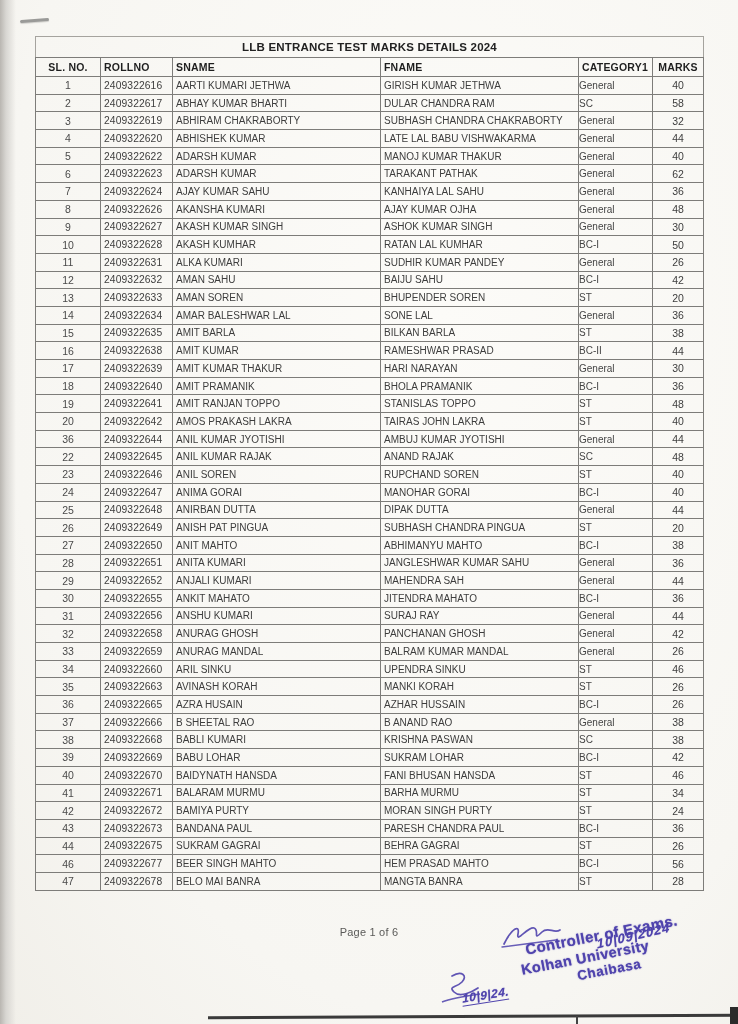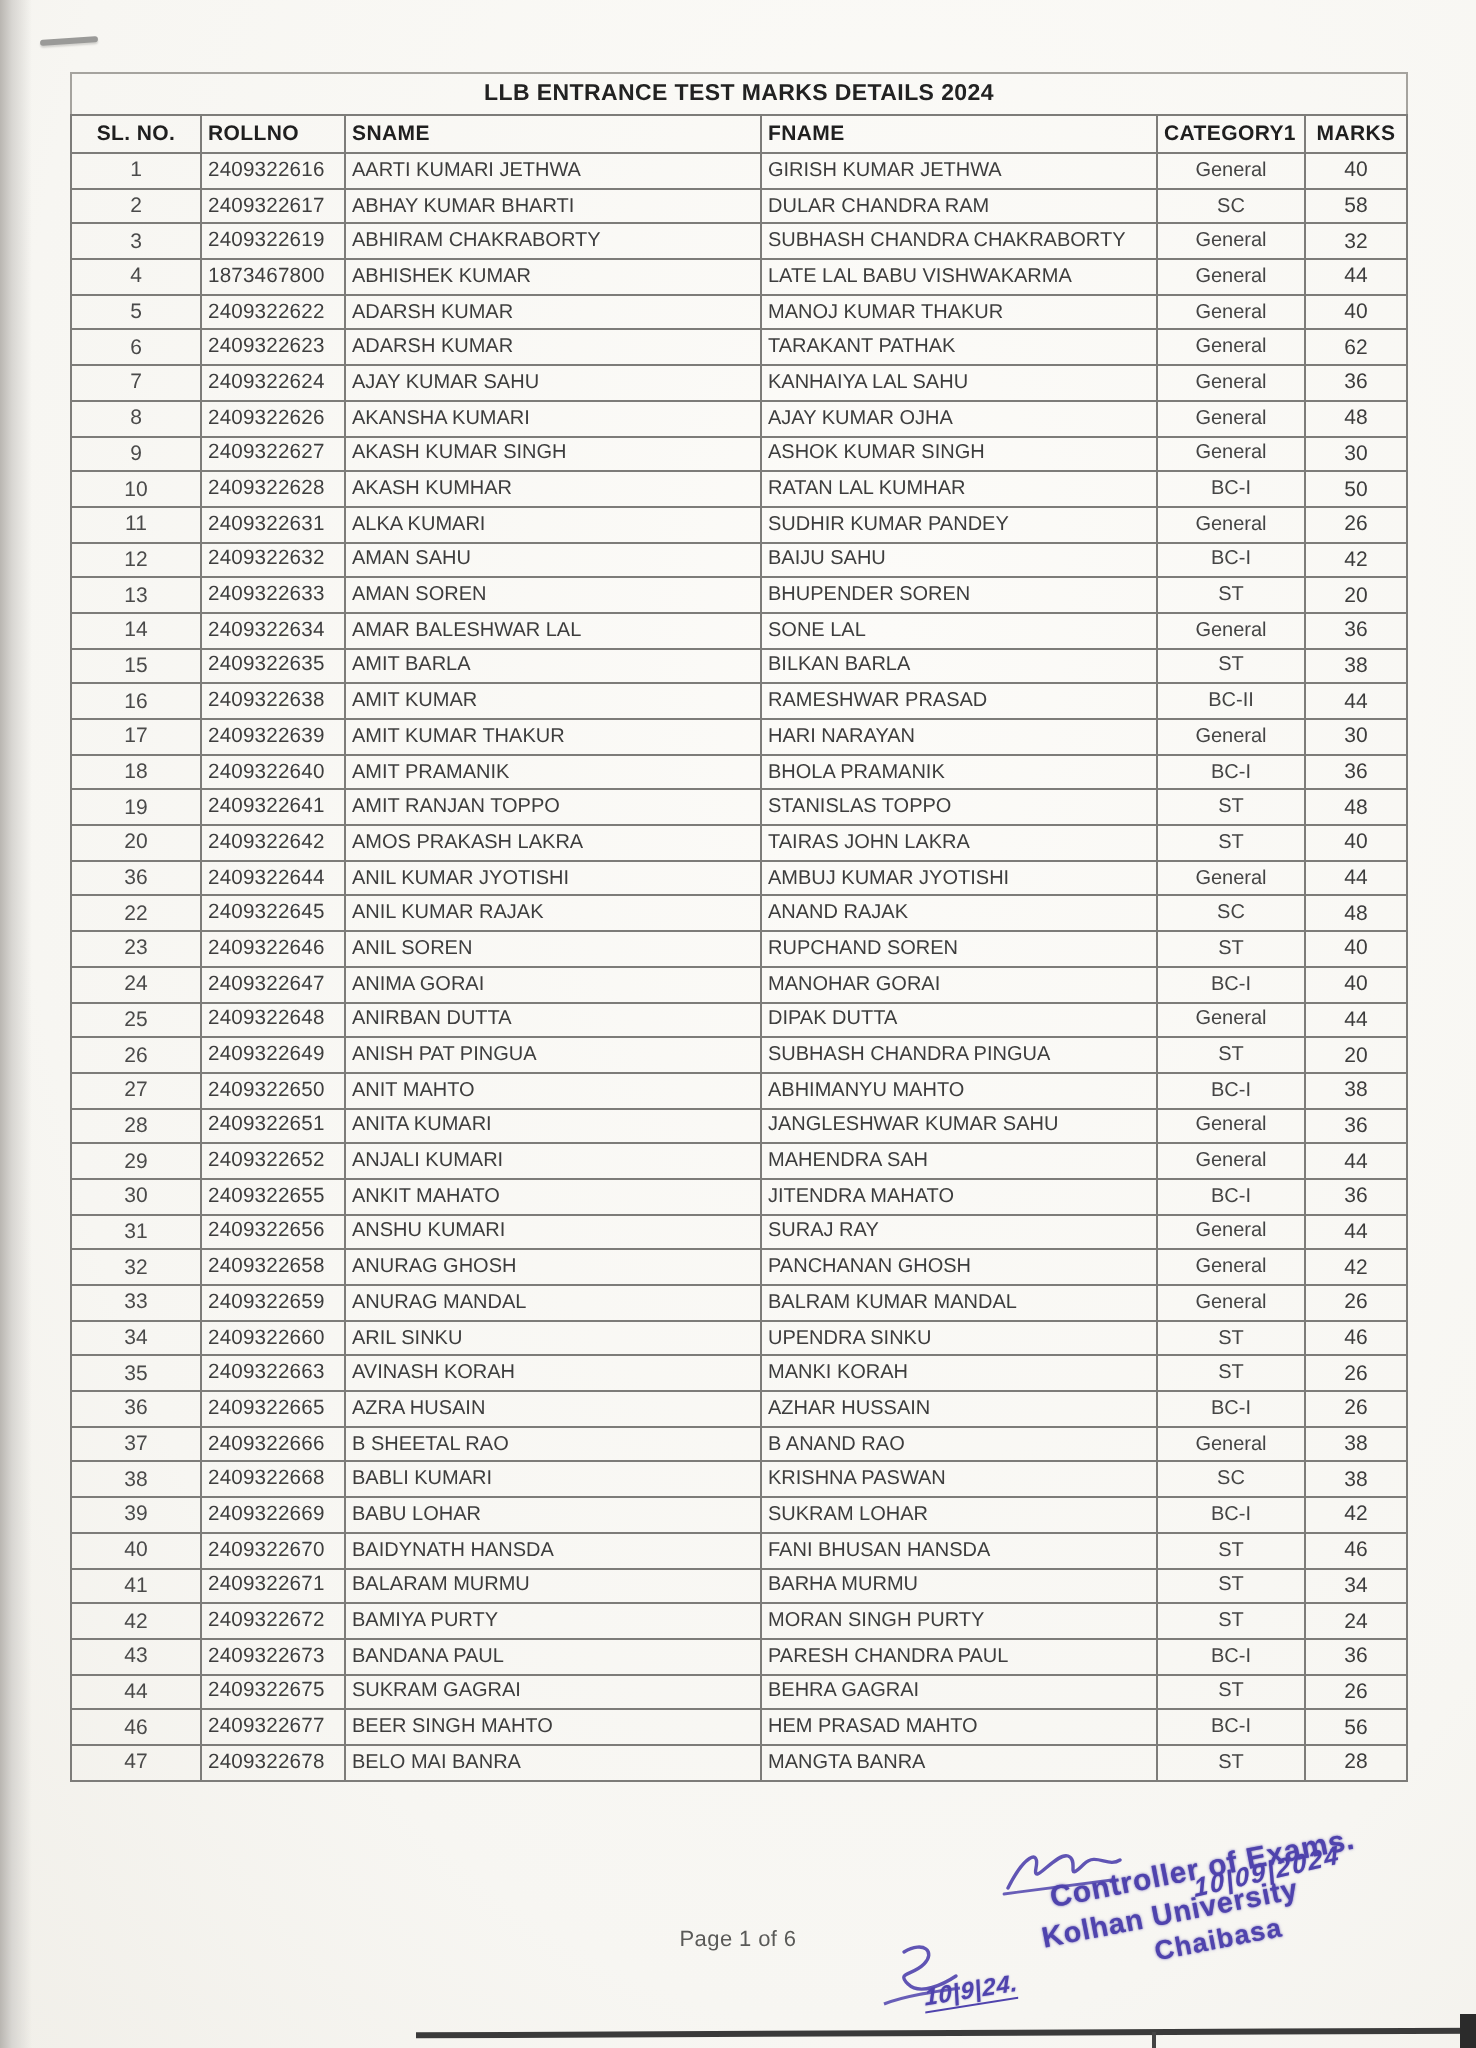--- a/index.html
+++ b/index.html
@@ -50,26 +50,26 @@
     letter-spacing:.2px;
   }
   tr.head-row th{
     height:19px;font-weight:bold;font-size:10.5px;color:#1f1f1f;
     text-align:left;padding:0 3px;letter-spacing:.2px;
   }
   tr.head-row th.c{text-align:center;padding:0 1px;}
   tbody td{height:17.7px;font-size:10px;padding:0 3px;color:#3d3d3d;}
   td.num{text-align:center;font-size:10.5px;color:#4a4a4a;padding:0;}
   td.roll{font-size:10.3px;letter-spacing:.1px;}
-  td.cat{text-align:center;color:#454545;padding:0;}
+  td.cat{color:#454545;padding:0;}
   td.marks{text-align:center;font-size:10.5px;padding:0;}
   
   .page-footer{
     position:absolute;left:0;top:926px;width:738px;text-align:center;
-    font-size:11px;color:#5a5a58;letter-spacing:.2px;margin-top:38px;
+    font-size:11px;color:#5a5a58;letter-spacing:.2px;
   }
   
   .ink{color:#4f43ad;}
   .stamp{
     position:absolute;left:508px;top:944px;width:230px;
     transform:rotate(-11deg);transform-origin:left top;
     font-weight:bold;line-height:1.25;
     text-shadow:0 0 1px rgba(79,67,173,.75), 0 0 2px rgba(79,67,173,.25);
   }
   .stamp .l1{font-size:15px;margin-left:16px;letter-spacing:.4px;}
@@ -141,21 +141,21 @@
           <tr>
             <td class="num">3</td>
             <td class="roll">2409322619</td>
             <td class="sname">ABHIRAM CHAKRABORTY</td>
             <td class="fname">SUBHASH CHANDRA CHAKRABORTY</td>
             <td class="cat">General</td>
             <td class="marks">32</td>
           </tr>
           <tr>
             <td class="num">4</td>
-            <td class="roll">1873467800</td>
+            <td class="roll">2409322620</td>
             <td class="sname">ABHISHEK KUMAR</td>
             <td class="fname">LATE LAL BABU VISHWAKARMA</td>
             <td class="cat">General</td>
             <td class="marks">44</td>
           </tr>
           <tr>
             <td class="num">5</td>
             <td class="roll">2409322622</td>
             <td class="sname">ADARSH KUMAR</td>
             <td class="fname">MANOJ KUMAR THAKUR</td>

